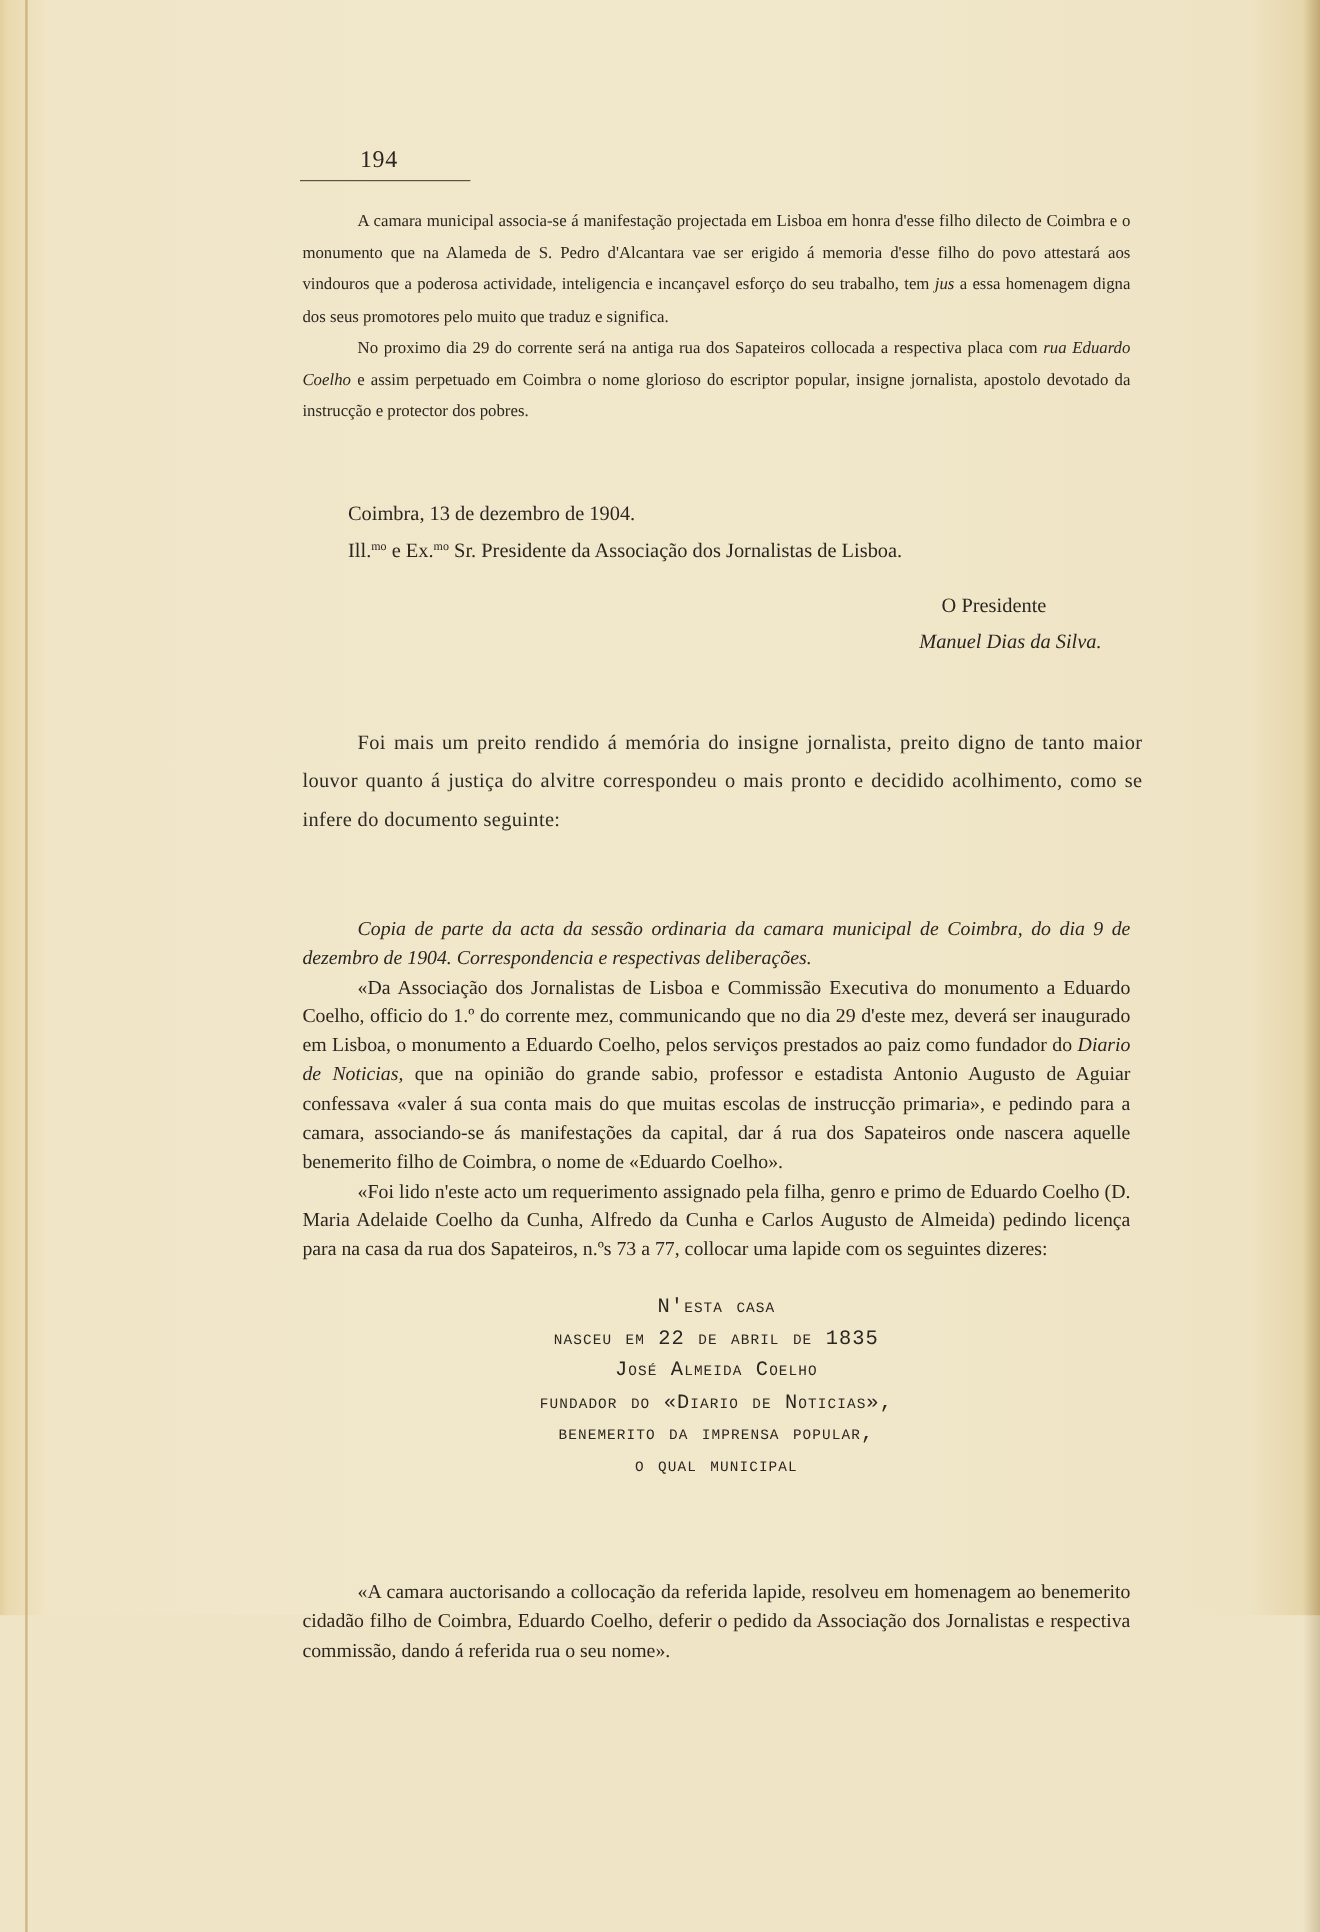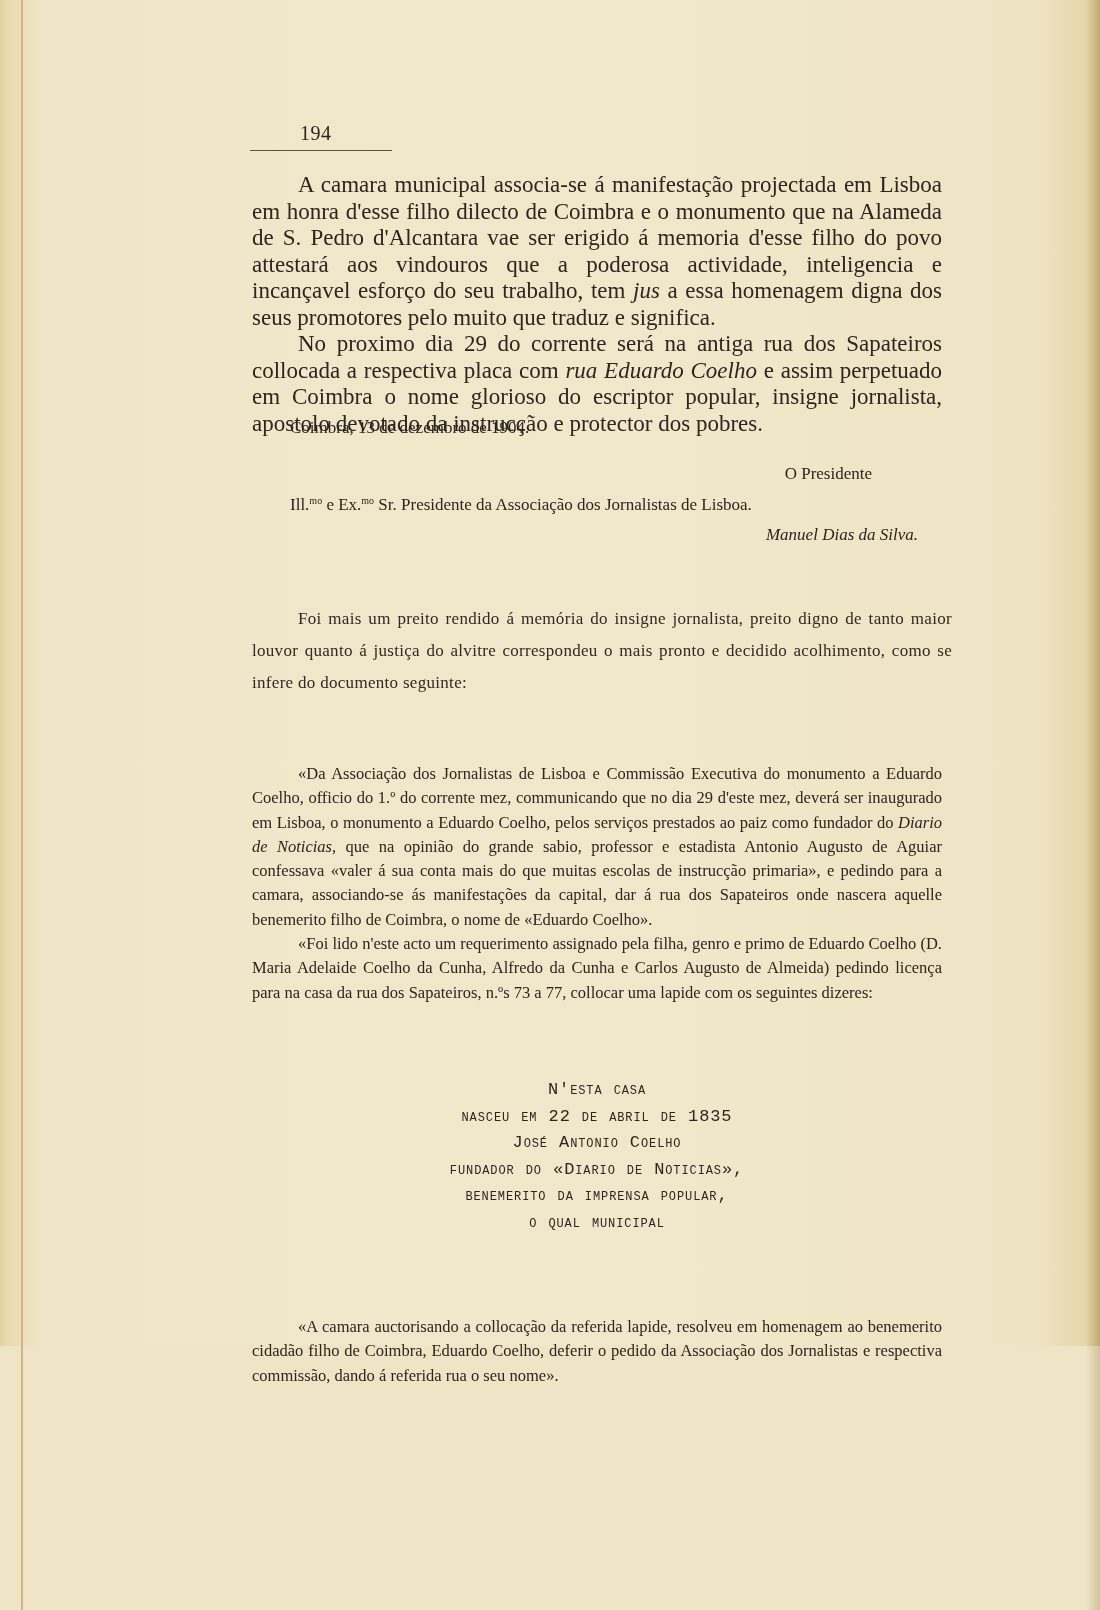--- a/index.html
+++ b/index.html
@@ -26,21 +26,21 @@
     .page-number {
       position: absolute; left: 300px; top: 122px;
       font-size: 20px; letter-spacing: .5px;
     }
     .page-number-rule {
       position: absolute; left: 250px; top: 150px; width: 142px; height: 1px;
       background: #5b5244;
     }
     .block { position: absolute; left: 252px; width: 690px; }
     .p {
-      margin: 0; font-size: 23px; line-height: 26.5px; text-align: justify;
+      margin: 0; font-size: 14px; line-height: 26.5px; text-align: justify;
       text-align-last: left;
     }
     .indent { text-indent: 46px; }
     .right { text-align: right; text-align-last: right; }
     .letter-sign { margin: 0; font-size: 17px; line-height: 26px; }
     .big .p { font-family: Liberation Serif, serif; font-size: 17px; line-height: 32px; letter-spacing: .3px; color: #2e2a25; }
     .small .p { font-size: 16.5px; line-height: 24.3px; }
     .it { font-style: italic; }
     .inscription { position: absolute; left: 252px; width: 690px; text-align: center; }
     .inscription div {
@@ -60,38 +60,39 @@
   <div class="page-number">194</div>
   <div class="page-number-rule"></div>
 
   <div class="block" style="top:172px;">
     <p class="p indent"><span>A camara municipal associa-se á manifestação projectada em Lisboa em honra d'esse filho dilecto de Coimbra e o monumento que na Alameda de S. Pedro d'Alcantara vae ser erigido á memoria d'esse filho do povo attestará aos vindouros que a poderosa actividade, inteligencia e incançavel esforço do seu trabalho, tem </span><span class="it">jus</span><span> a essa homenagem digna dos seus promotores pelo muito que traduz e significa.</span></p>
     <p class="p indent"><span>No proximo dia 29 do corrente será na antiga rua dos Sapateiros collocada a respectiva placa com </span><span class="it">rua Eduardo Coelho</span><span> e assim perpetuado em Coimbra o nome glorioso do escriptor popular, insigne jornalista, apostolo devotado da instrucção e protector dos pobres.</span></p>
   </div>
 
   <div class="block" style="top:410px;">
     <p class="letter-sign" style="padding-left:38px; margin-top:5px;">Coimbra, 13 de dezembro de 1904.</p>
+    <p class="letter-sign" style="padding-left:38px; margin-top:5px;"><span>Ill.</span><sup>mo</sup><span> e Ex.</span><sup>mo</sup><span> Sr. Presidente da Associação dos Jornalistas de Lisboa.</span></p>
     <p class="letter-sign right" style="padding-right:70px; margin-top:20px;">O Presidente</p>
-    <p class="letter-sign" style="padding-left:38px; margin-top:5px;"><span>Ill.</span><sup>mo</sup><span> e Ex.</span><sup>mo</sup><span> Sr. Presidente da Associação dos Jornalistas de Lisboa.</span></p>
     <p class="letter-sign right it" style="padding-right:24px; margin-top:4px;">Manuel Dias da Silva.</p>
   </div>
 
   <div class="block big" style="top:603px; width:700px;">
     <p class="p indent">Foi mais um preito rendido á memória do insigne jornalista, preito digno de tanto maior louvor quanto á justiça do alvitre correspondeu o mais pronto e decidido acolhimento, como se infere do documento seguinte:</p>
   </div>
 
   <div class="block small" style="top:762px;">
+    <p class="p indent it">Copia de parte da acta da sessão ordinaria da camara municipal de Coimbra, do dia 9 de dezembro de 1904. Correspondencia e respectivas deliberações.</p>
     <p class="p indent"><span>«Da Associação dos Jornalistas de Lisboa e Commissão Executiva do monumento a Eduardo Coelho, officio do 1.º do corrente mez, communicando que no dia 29 d'este mez, deverá ser inaugurado em Lisboa, o monumento a Eduardo Coelho, pelos serviços prestados ao paiz como fundador do </span><span class="it">Diario de Noticias,</span><span> que na opinião do grande sabio, professor e estadista Antonio Augusto de Aguiar confessava «valer á sua conta mais do que muitas escolas de instrucção primaria», e pedindo para a camara, associando-se ás manifestações da capital, dar á rua dos Sapateiros onde nascera aquelle benemerito filho de Coimbra, o nome de «Eduardo Coelho».</span></p>
     <p class="p indent"><span>«Foi lido n'este acto um requerimento assignado pela filha, genro e primo de Eduardo Coelho (D. Maria Adelaide Coelho da Cunha, Alfredo da Cunha e Carlos Augusto de Almeida) pedindo licença para na casa da rua dos Sapateiros, n.ºs 73 a 77, collocar uma lapide com os seguintes dizeres:</span></p>
   </div>
 
   <div class="inscription" style="top:1077px;">
     <div>N'esta casa</div>
     <div>nasceu em 22 de abril de 1835</div>
-    <div>José Antonio Coelho</div>
+    <div>José Almeida Coelho</div>
     <div>fundador do «Diario de Noticias»,</div>
     <div>benemerito da imprensa popular,</div>
     <div>o qual municipal</div>
   </div>
 
   <div class="block small" style="top:1315px;">
     <p class="p indent">«A camara auctorisando a collocação da referida lapide, resolveu em homenagem ao benemerito cidadão filho de Coimbra, Eduardo Coelho, deferir o pedido da Associação dos Jornalistas e respectiva commissão, dando á referida rua o seu nome».</p>
   </div>
 </div>
 

